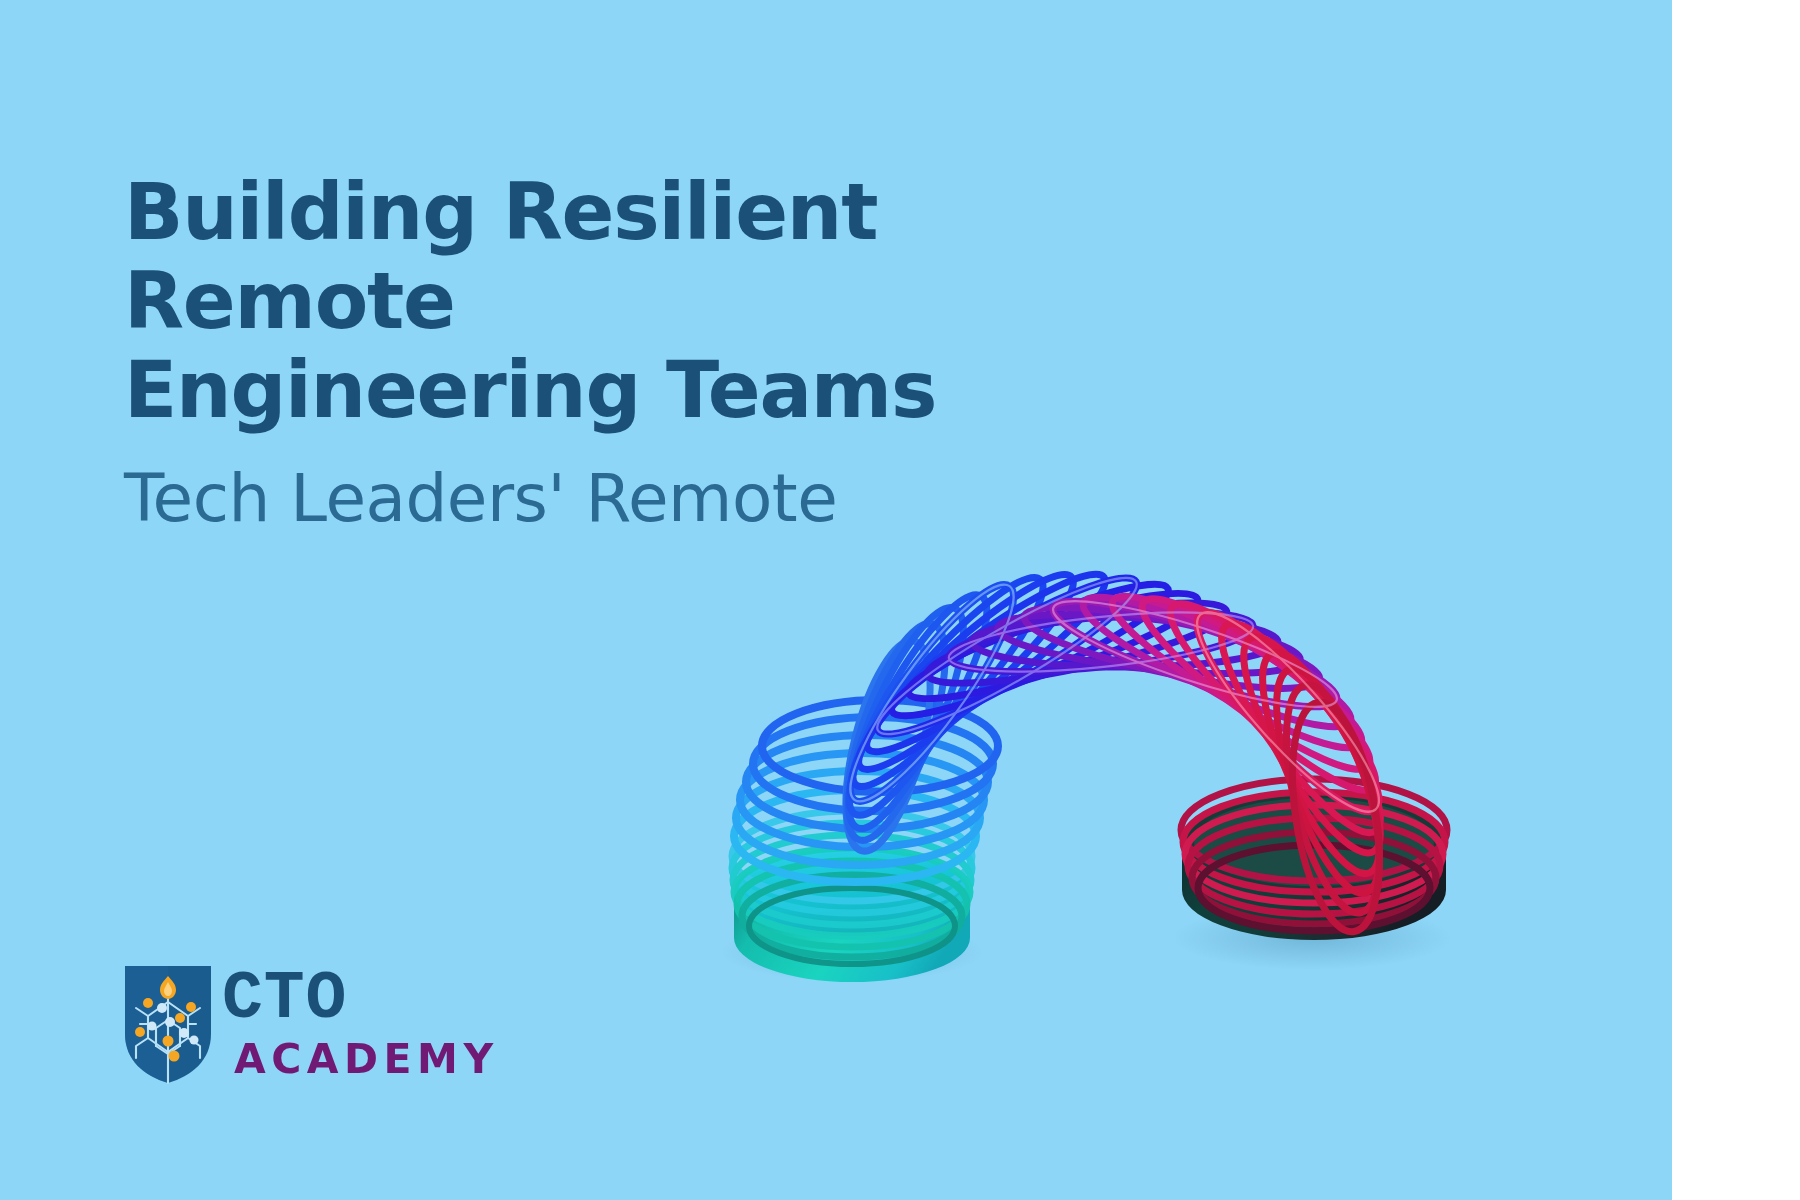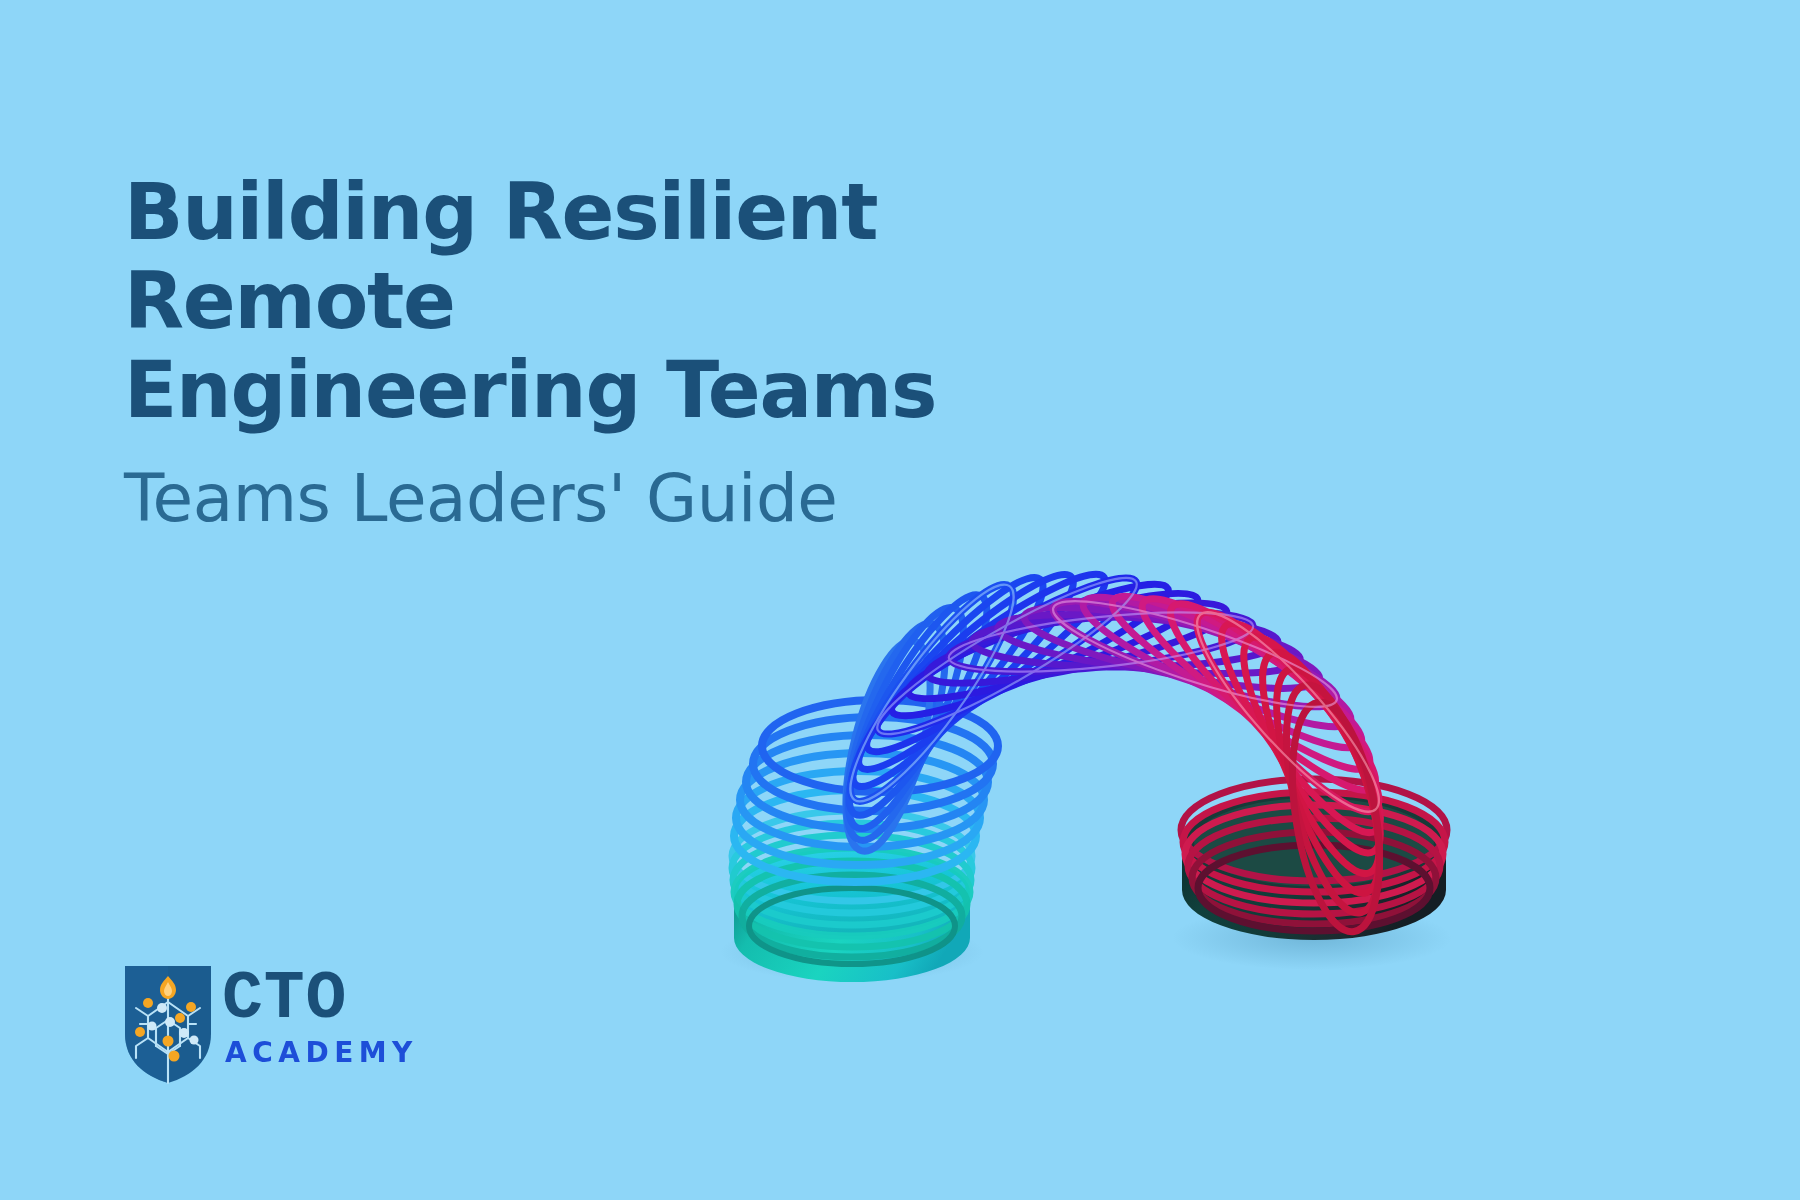--- a/index.html
+++ b/index.html
@@ -8,21 +8,21 @@
   }
   body {
     width: 1800px;
     height: 1200px;
     overflow: hidden;
     font-family: "Liberation Sans", sans-serif;
   }
 
   #canvas {
     position: relative;
-    width: 1800px;
+    width: 1672px;
     height: 1200px;
     background: #8ed6f8;
     overflow: hidden;
   }
 
   
   .text-block {
     position: absolute;
     left: 124px;
     top: 168px;
@@ -78,26 +78,26 @@
     font-weight: 700;
     font-size: 68px;
     line-height: 0.96;
     letter-spacing: 1px;
     color: #1b5079;
   }
 
   .logo-academy {
     font-family: "DejaVu Sans", sans-serif;
     font-weight: 700;
-    font-size: 28px;
+    font-size: 41px;
     line-height: 1;
     letter-spacing: 5.5px;
-    color: #1d4ed8;
+    color: #701a75;
     margin-top: 8px;
-    margin-left: 3px;
+    margin-left: 12px;
   }
 
   
   .artwork {
     position: absolute;
     left: 700px;
     top: 500px;
     width: 780px;
     height: 600px;
   }
@@ -109,21 +109,21 @@
   }
 </style>
 </head>
 <body>
 
 <div id="canvas">
 
   <div class="text-block">
     <h1 class="headline">Building Resilient Remote
 Engineering Teams</h1>
-    <h2 class="subhead">Teams Leaders' Guide</h2>
+    <h2 class="subhead">Tech Leaders' Remote</h2>
   </div>
 
   <div class="artwork">
     <svg viewBox="0 0 780 600" xmlns="http://www.w3.org/2000/svg">
       <defs>
 
         <linearGradient id="coilGrad" x1="0" y1="0" x2="1" y2="0">
           <stop offset="0.00" stop-color="#18d0c0"></stop>
           <stop offset="0.10" stop-color="#17c5e2"></stop>
           <stop offset="0.22" stop-color="#1a84ef"></stop>

